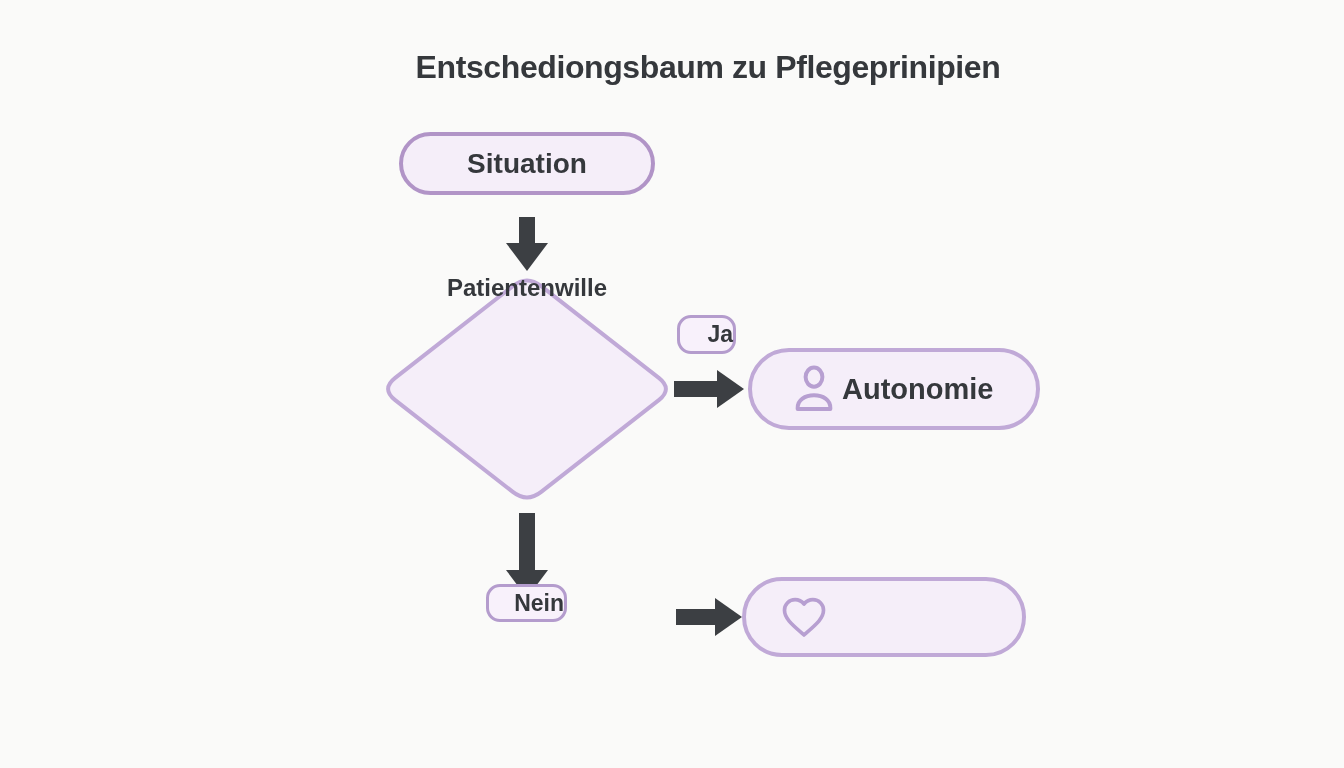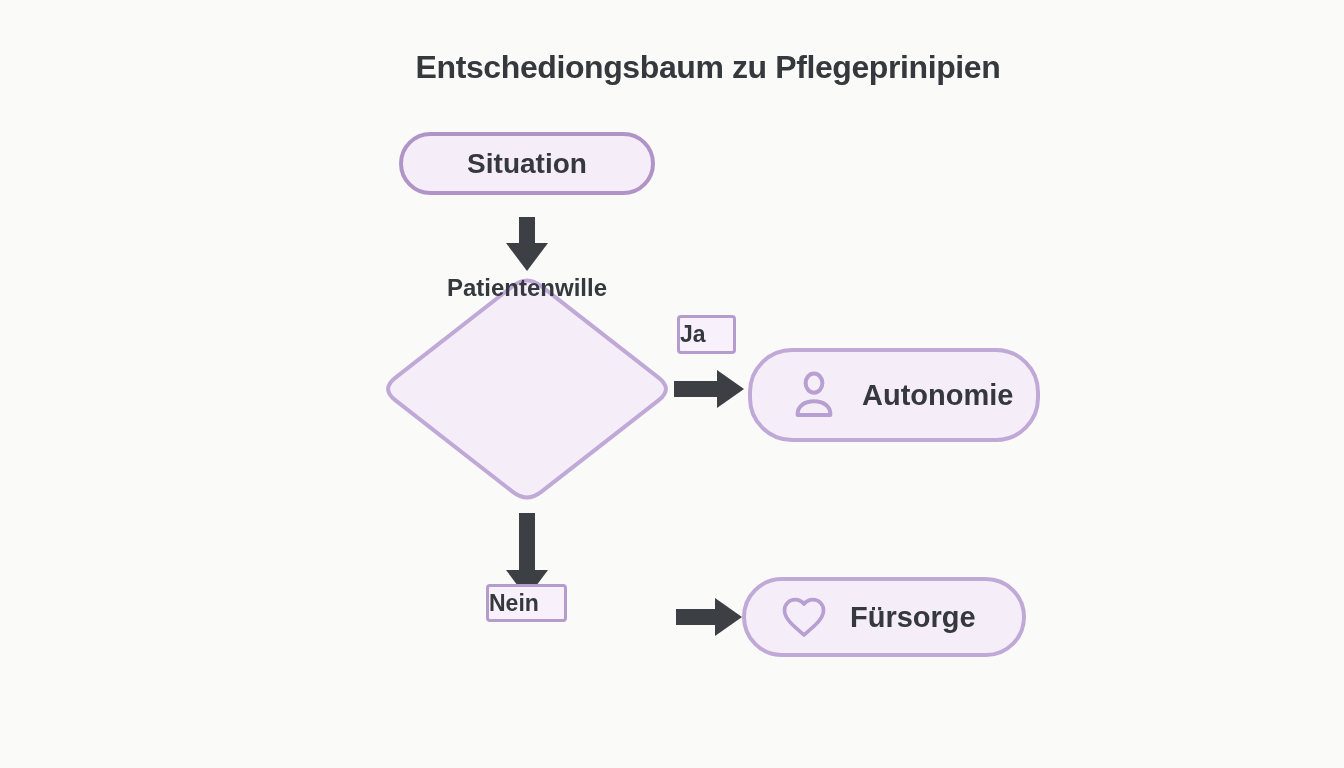--- a/index.html
+++ b/index.html
@@ -45,24 +45,23 @@
     align-items:center;
     color:var(--text);
     font-weight:700;
   }
   .pill.center{justify-content:center;}
   .node-situation{
     left:399px;top:132px;width:256px;height:63px;
     font-size:28px;
   }
   .node-autonomie{
-    left:748px;top:348px;width:292px;height:94px;
+    left:748px;top:348px;width:292px;height:82px;
     font-size:29px;
     padding-left:34px;
-    gap:20px;
     border-color:var(--node-border-soft);
   }
   .node-fuersorge{
     left:742px;top:577px;width:284px;height:80px;
     font-size:29px;
     padding-left:32px;
     gap:20px;
     border-color:var(--node-border-soft);
   }
   .icon-wrap{
@@ -87,22 +86,22 @@
     align-items:flex-start;justify-content:center;
     font-size:24px;line-height:34px;
     font-weight:700;color:var(--text);
     text-align:center;
   }
   
   .badge{
     position:absolute;
     background:var(--badge-fill);
     border:3px solid var(--badge-border);
-    border-radius:4px;
-    display:flex;align-items:center;justify-content:flex-start;
+    border-radius:14px;
+    display:flex;align-items:center;justify-content:flex-end;
     font-size:23px;font-weight:700;color:var(--text);
   }
   .badge-ja{left:677px;top:315px;width:59px;height:39px;}
   .badge-nein{left:486px;top:584px;width:81px;height:38px;}
   
   .arrow{position:absolute;}
   .arrow .shaft{position:absolute;background:var(--arrow);}
   .arrow .head{position:absolute;width:0;height:0;}
   .arrow-down .shaft{left:50%;transform:translateX(-50%);top:0;width:16px;}
   .arrow-down .head{
@@ -184,16 +183,15 @@
     <div class="shaft"></div>
     <div class="head"></div>
   </div>
 
   <div class="pill node-fuersorge">
     <span class="icon-wrap">
       <svg width="52" height="52" viewBox="0 0 24 24" fill="none" stroke="currentColor" stroke-width="1.7" stroke-linecap="round" stroke-linejoin="round" aria-hidden="true">
         <path d="M12 20.3l-1.1-1C6.1 15.2 3 12.4 3 8.9 3 6.1 5.1 4 7.9 4c1.6 0 3.1.8 4.1 2 1-1.2 2.5-2 4.1-2C18.9 4 21 6.1 21 8.9c0 3.5-3.1 6.3-7.9 10.4l-1.1 1z"></path>
       </svg>
     </span>
-    <span>Fürsorge</span>
   </div>
 
 </div>
 
 </body></html>

